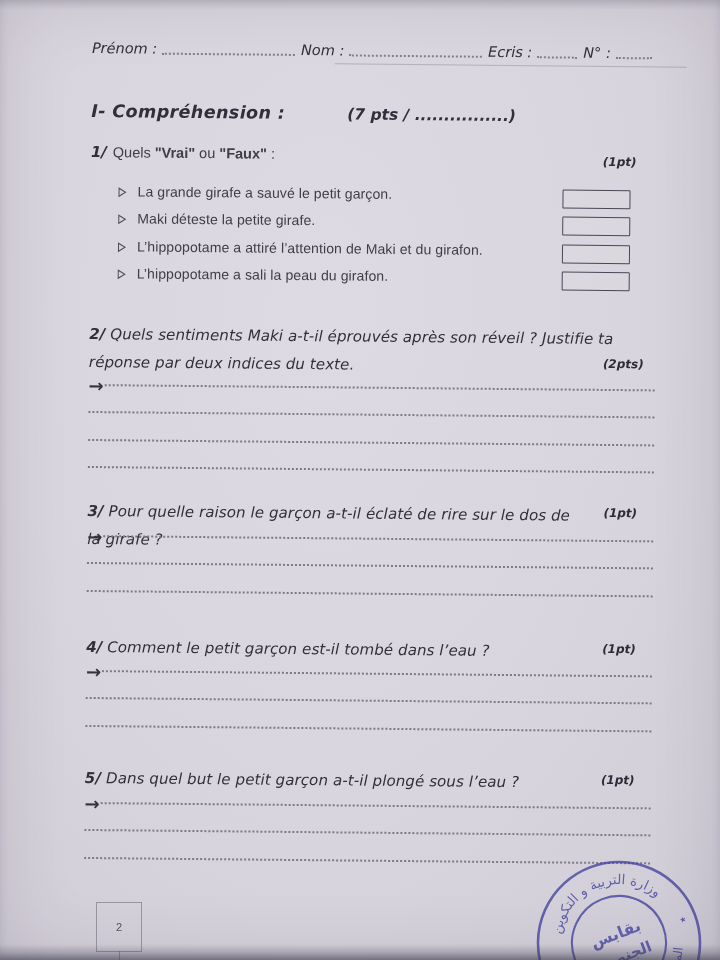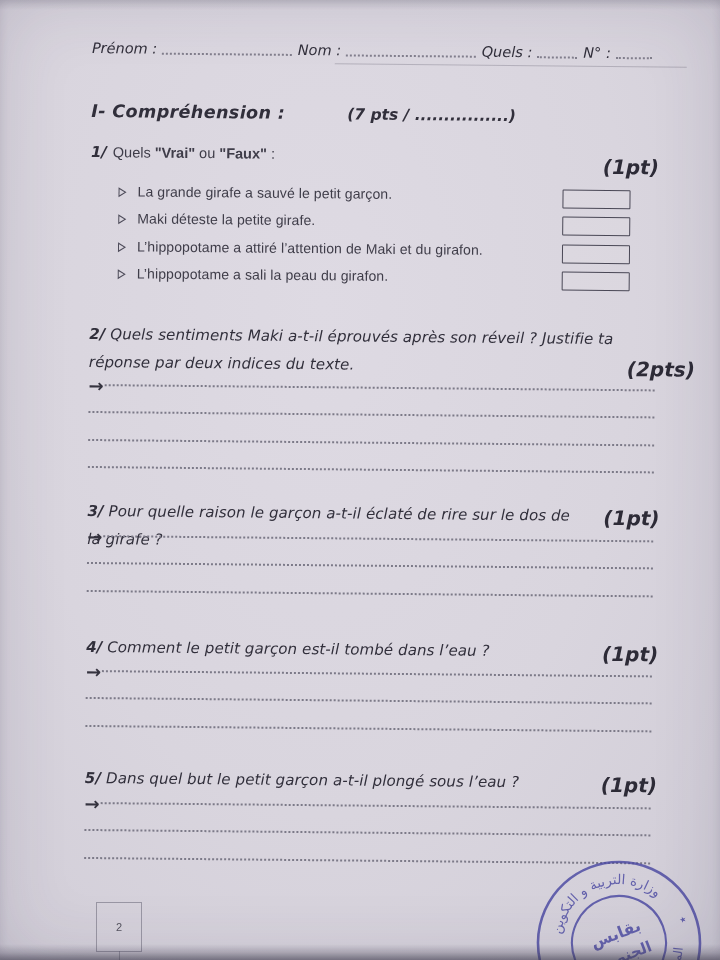--- a/index.html
+++ b/index.html
@@ -18,21 +18,21 @@
     background:linear-gradient(to bottom, rgba(72,70,88,0) 0%, rgba(72,70,88,.25) 55%, rgba(60,58,74,.55) 100%);}
   .top-shade{position:absolute;left:0;right:0;top:0;height:10px;
     background:linear-gradient(to bottom, rgba(72,70,88,.18), rgba(72,70,88,0));}
 
   .content{position:absolute;inset:0;transform:rotate(.55deg);transform-origin:92px 40px;}
 
   
   .hand{font-family:"DejaVu Sans",sans-serif;font-style:italic;color:#312f3b;}
   .print{font-family:"Liberation Sans",sans-serif;font-style:normal;color:#3f3d49;}
   .bold{font-weight:bold;}
-  .pts{font-style:italic;font-weight:bold;color:#2d2b37;font-size:20px;white-space:nowrap;}
+  .pts{font-style:italic;font-weight:bold;color:#2d2b37;font-size:12px;white-space:nowrap;}
 
   .row{position:absolute;left:92px;width:566px;}
 
   
   .hdr{top:34px;display:flex;align-items:flex-end;font-size:14.5px;height:22px;}
   .hdr .lbl{white-space:nowrap;margin-bottom:0;}
   .leader{border-bottom:2px dotted #827f8d;height:14px;}
   .hdr .leader{margin:0 6px 2px 5px;}
   .gl1{flex:1.55;} .gl2{flex:1.55;} .gl3{width:40px;flex:none;} .gl4{width:36px;flex:none;}
   .hdr-line{position:absolute;top:61px;left:335px;width:352px;height:1px;background:rgba(88,86,104,.30);}
@@ -82,21 +82,21 @@
 <body>
 
 <div class="paper">
   <div class="content">
 
     <div class="row hdr hand">
       <span class="lbl">Prénom :</span>
       <span class="leader gl1"></span>
       <span class="lbl">Nom :</span>
       <span class="leader gl2"></span>
-      <span class="lbl">Quels :</span>
+      <span class="lbl">Ecris :</span>
       <span class="leader gl3"></span>
       <span class="lbl">N° :</span>
       <span class="leader gl4"></span>
     </div>
     <div class="hdr-line"></div>
 
     <div class="row section hand">
       <span class="title">I- Compréhension :</span>
       <span class="spts">(7 pts / ................)</span>
     </div>
@@ -126,21 +126,21 @@
       <div class="b-row">
         <span class="tri"></span>
         <span class="b-text print">L’hippopotame a sali la peau du girafon.</span>
         <span class="ansbox"></span>
       </div>
     </div>
 
     <div class="row qtext hand" style="top:320px;">
       <span class="qnum">2/</span><span>Quels sentiments Maki a-t-il éprouvés après son réveil ? Justifie ta réponse par deux indices du texte.</span>
     </div>
-    <span class="pts qpts" style="top:352px;left:630px;">(2pts)</span>
+    <span class="pts qpts" style="top:352px;left:606px;">(2pts)</span>
     <div class="anslines" style="top:361px;">
       <div class="ans-row">
         <span class="arrow">→</span>
         <span class="leader"></span>
       </div>
       <div class="ans-row">
           <span class="leader"></span>
         </div>
       <div class="ans-row">
           <span class="leader"></span>

